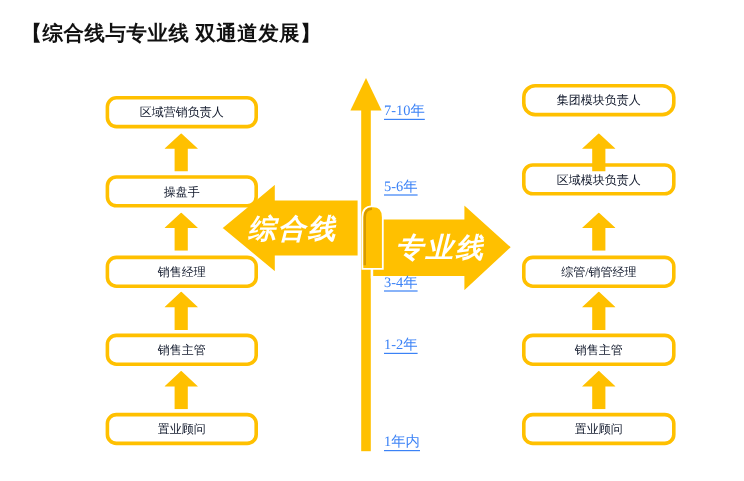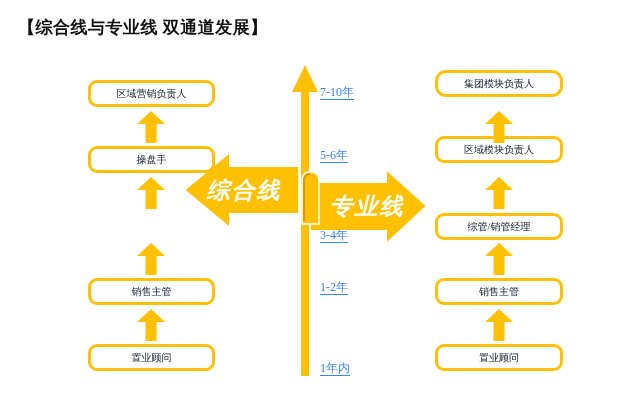--- a/index.html
+++ b/index.html
@@ -61,20 +61,21 @@
   <div class="ribbon-label" style="left:319px; top:192px;">专业线</div>
 
   <div class="time-label" style="top:84px;">7-10年</div>
   <div class="time-label" style="top:147px;text-align:right;">5-6年</div>
   <div class="time-label" style="top:227px;">3-4年</div>
   <div class="time-label" style="top:279px;">1-2年</div>
   <div class="time-label" style="top:360px;">1年内</div>
 
   <div class="level-box col-left" style="top:80px;">区域营销负责人</div>
   <div class="level-box col-left" style="top:146px;">操盘手</div>
+  <div class="level-box col-left" style="top:213px;">销售经理</div>
   <div class="level-box col-left" style="top:278px;">销售主管</div>
   <div class="level-box col-left" style="top:344px;">置业顾问</div>
 
   <svg class="up-arrow" style="left:137px; top:111px;" viewBox="0 0 28 32">
       <polygon points="14,0 28,13 19.5,13 19.5,32 8.5,32 8.5,13 0,13" fill="#FFC000"></polygon>
     </svg>
   <svg class="up-arrow" style="left:137px; top:177px;" viewBox="0 0 28 32">
       <polygon points="14,0 28,13 19.5,13 19.5,32 8.5,32 8.5,13 0,13" fill="#FFC000"></polygon>
     </svg>
   <svg class="up-arrow" style="left:137px; top:243px;" viewBox="0 0 28 32">

